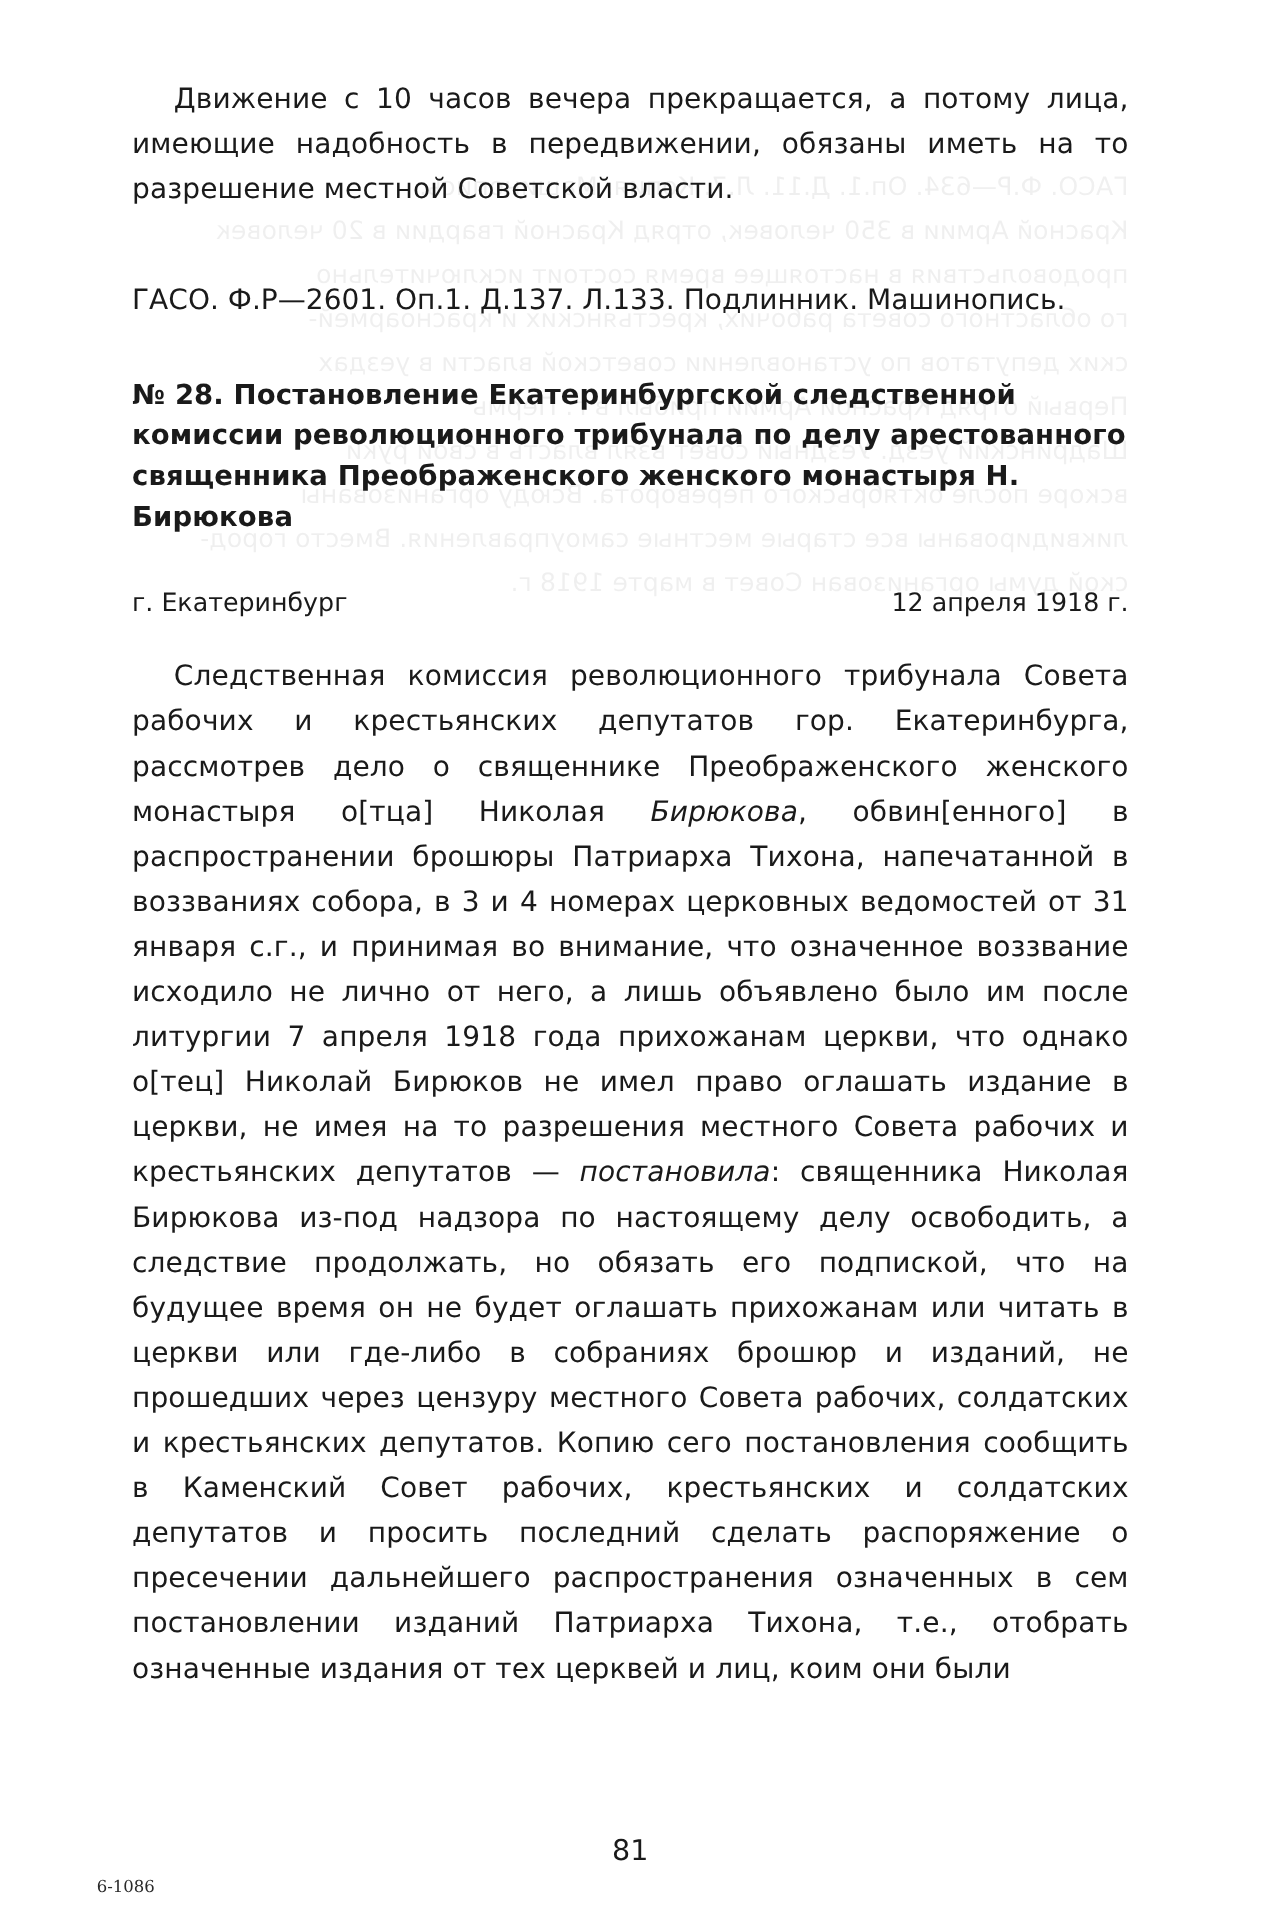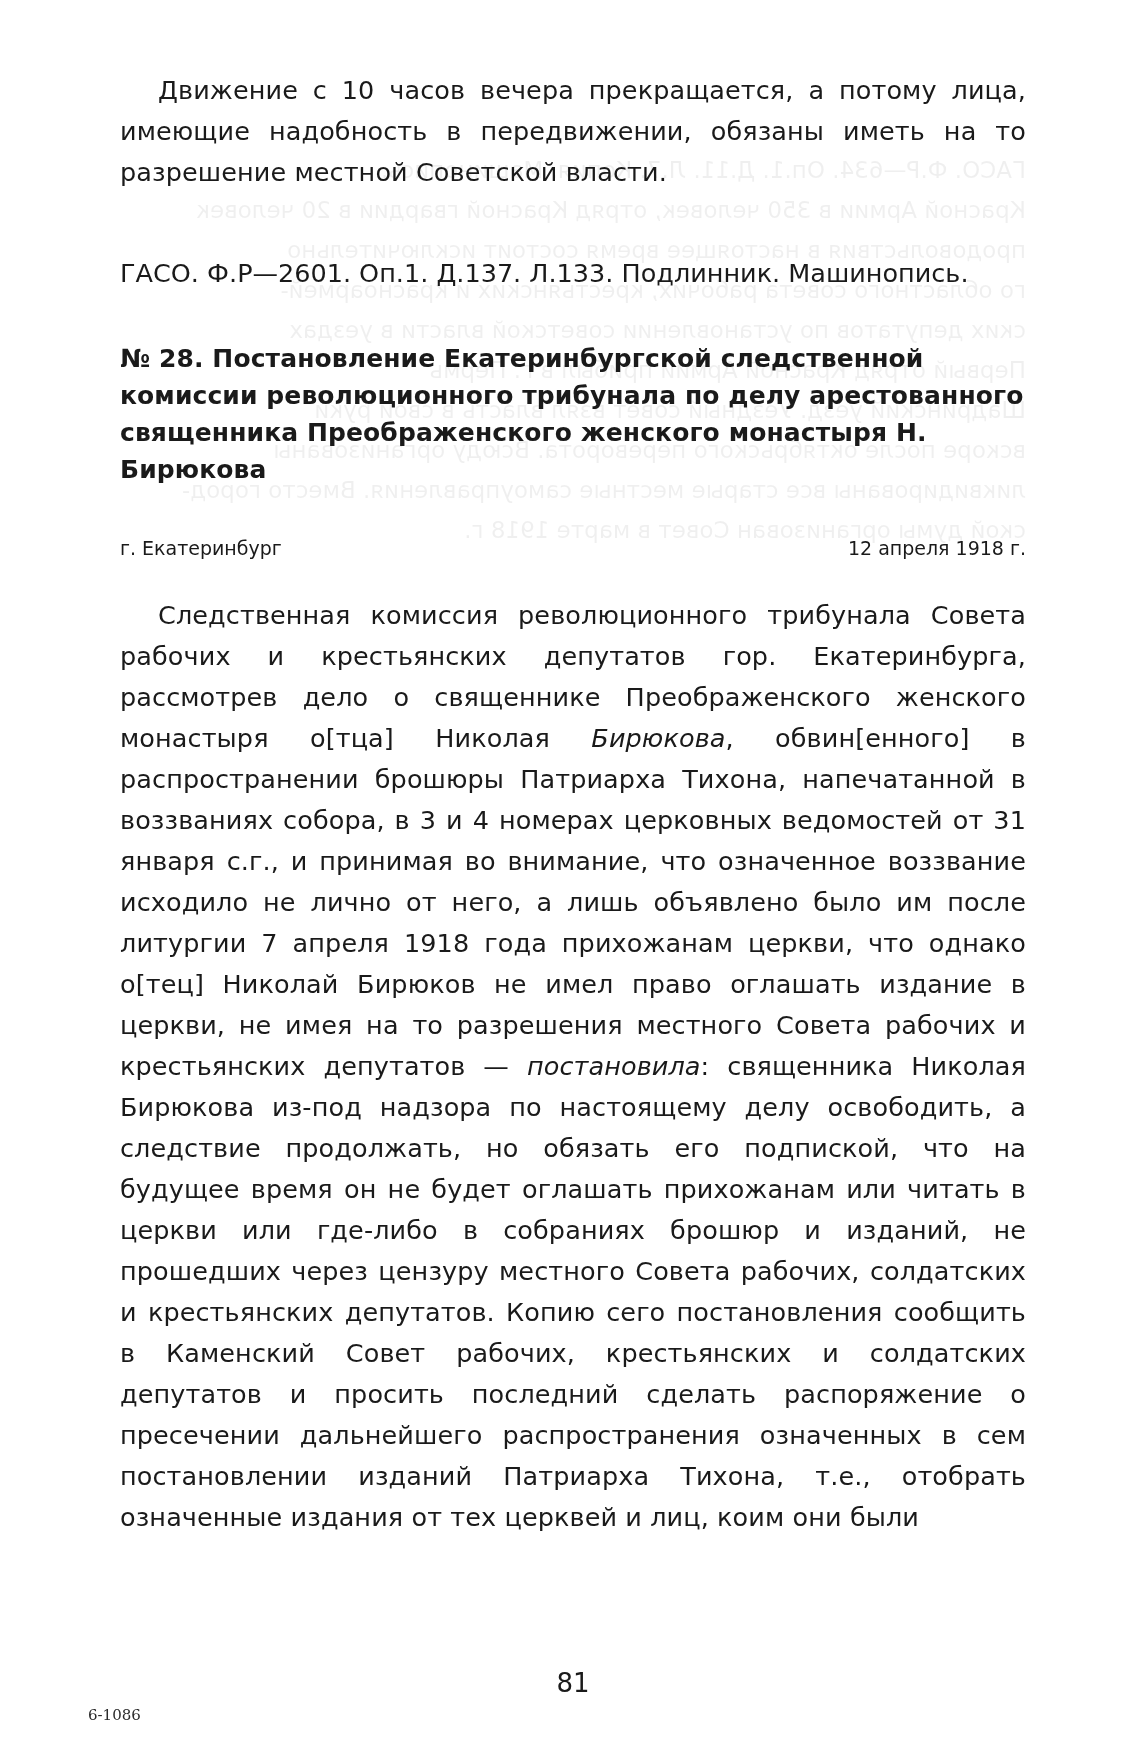--- a/index.html
+++ b/index.html
@@ -67,21 +67,21 @@
     font-size: 25px;
     line-height: 37px;
     font-weight: bold;
     margin: 0;
     letter-spacing: 0.1px;
   }
   .place-date {
     display: flex;
     justify-content: space-between;
     align-items: baseline;
-    font-size: 19px;
+    font-size: 23px;
     line-height: 41px;
     text-align: right;
   }
   .ital {
     font-style: italic;
   }
   .footer {
     position: absolute;
     left: 0;
     right: 0;

